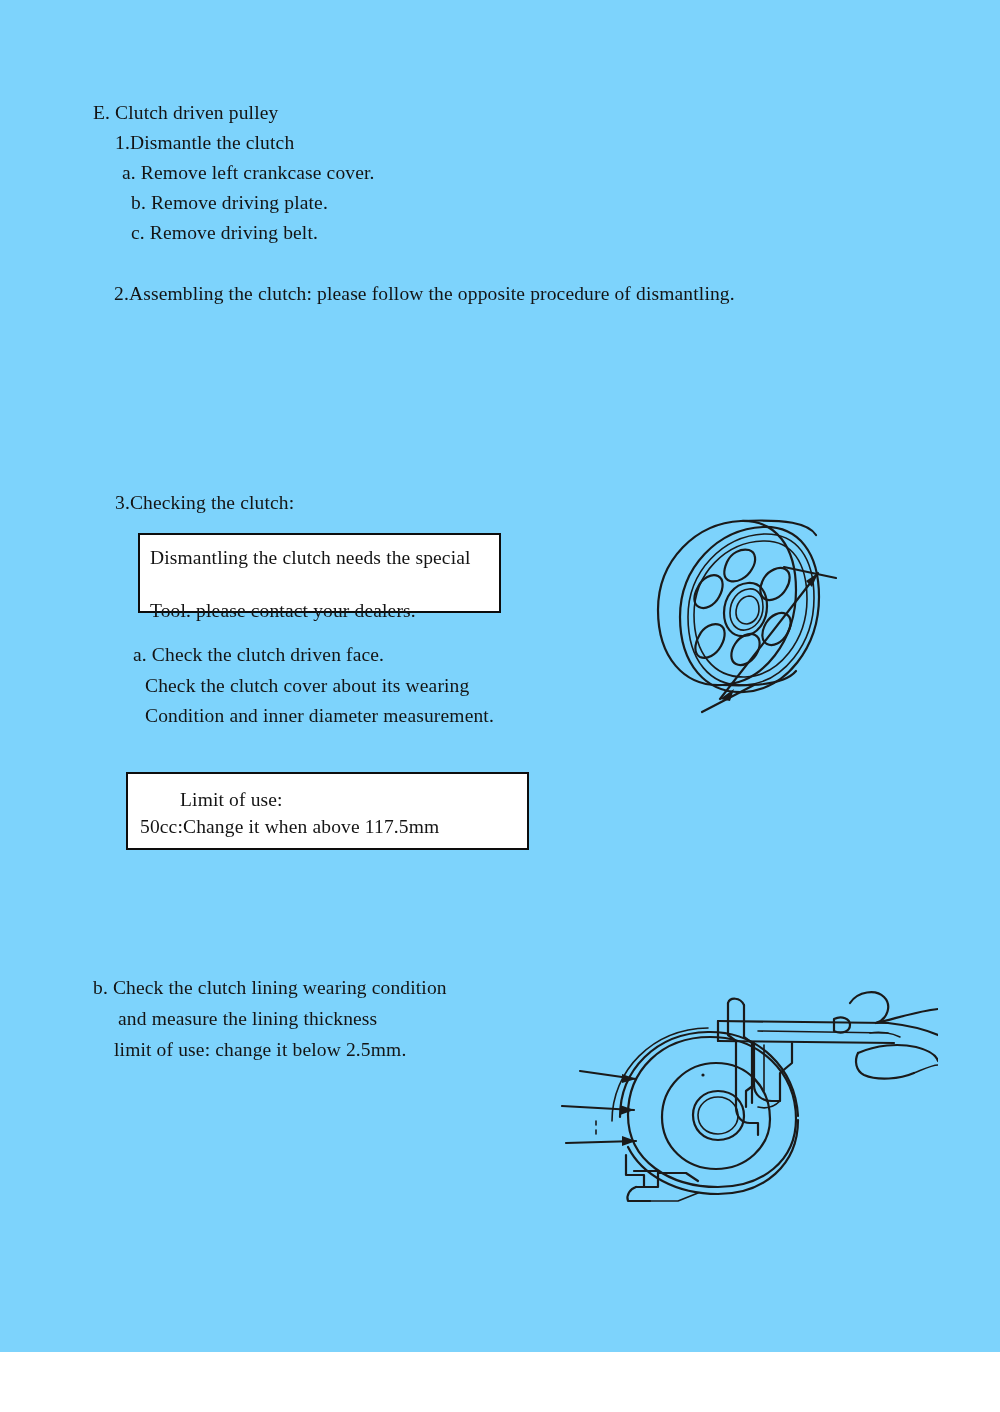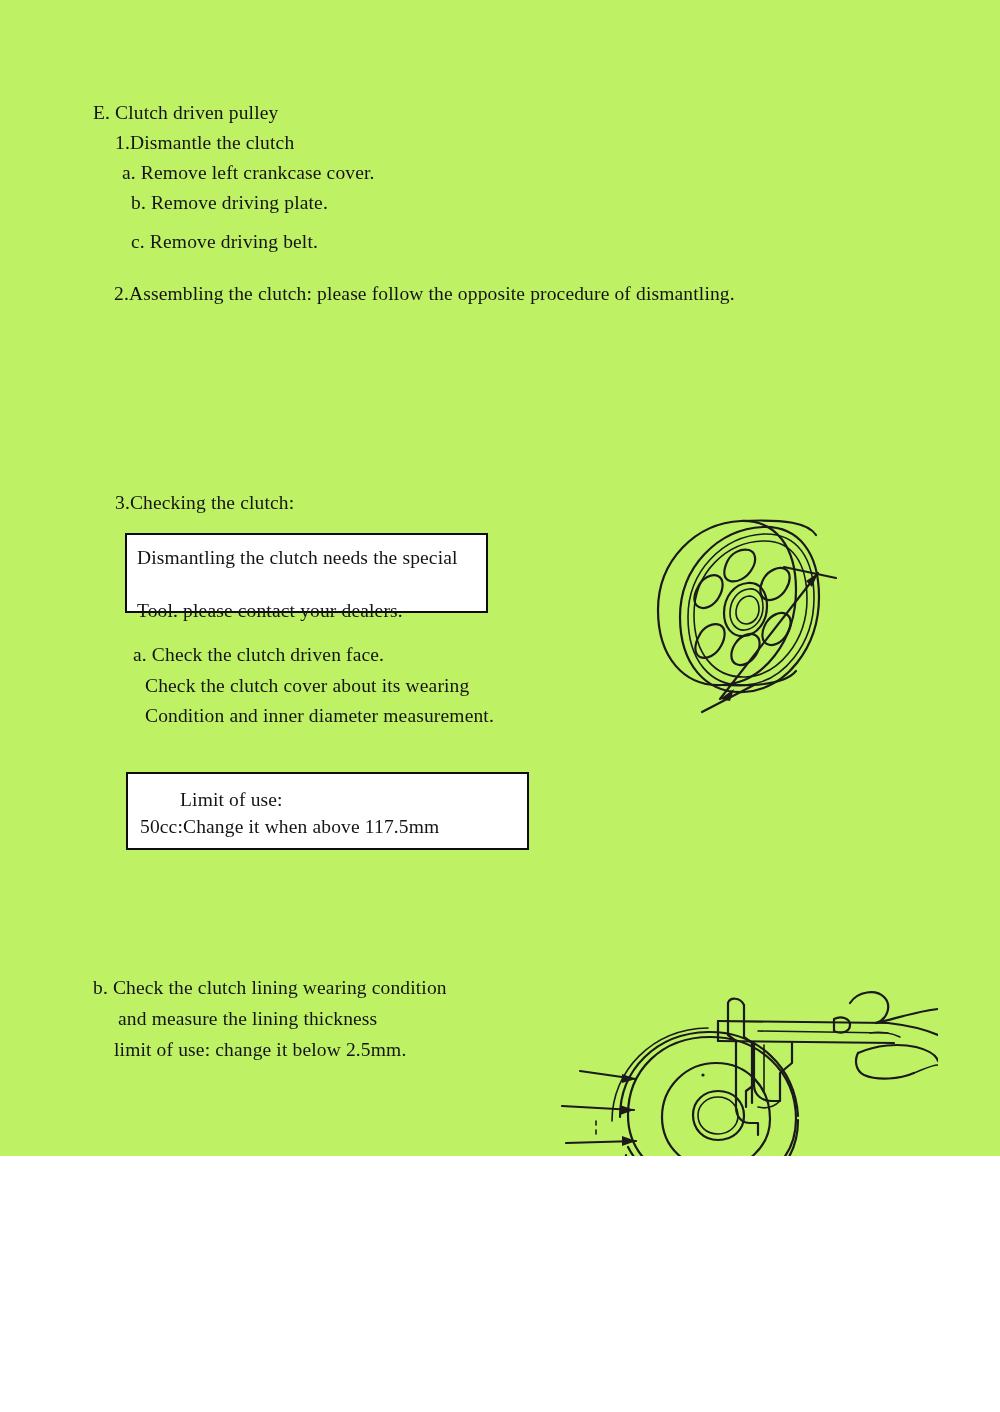--- a/index.html
+++ b/index.html
@@ -8,40 +8,40 @@
     padding: 0;
     background: #ffffff;
   }
   body {
     font-family: "Liberation Serif", "DejaVu Serif", serif;
     color: #000000;
   }
   #page {
     position: relative;
     width: 1000px;
-    height: 1156px;
-    background: #bef264;
+    height: 1352px;
+    background: #7dd3fc;
     overflow: hidden;
     text-align: right;
   }
   .txt {
     position: absolute;
     white-space: pre;
     font-family: "Liberation Serif", "DejaVu Serif", serif;
     font-size: 19.5px;
     line-height: 1;
     color: #141414;
     letter-spacing: 0.15px;
   }
   
   .t-heading   { left: 93px;  top: 103px; }
   .t-step1     { left: 115px; top: 133px; }
   .t-sub-a     { left: 122px; top: 163px; }
   .t-sub-b     { left: 131px; top: 193px; }
-  .t-sub-c     { left: 131px; top: 232px; }
+  .t-sub-c     { left: 131px; top: 223px; }
   .t-sub-d     { left: 131px; top: 253px; }
   .t-step2     { left: 114px; top: 284px; }
 
   .t-step3     { left: 115px; top: 493px; }
 
   .t-face-a    { left: 133px; top: 645px; }
   .t-face-l2   { left: 145px; top: 676px; }
   .t-face-l3   { left: 145px; top: 706px; }
 
   .t-lining-b  { left: 93px;  top: 978px; }
@@ -54,21 +54,21 @@
     border: 2.5px solid #0d0d0d;
     background: #ffffff;
     box-sizing: border-box;
   }
   .box .txt { position: absolute; }
 
   #box-torque  { left: 148px; top: 352px; width: 211px; height: 62px; }
   #box-torque .line1 { left: 12px; top: 10px; }
   #box-torque .line2 { left: 27px; top: 34px; }
 
-  #box-tool    { left: 125px; top: 533px; width: 363px; height: 80px; }
+  #box-tool    { left: 138px; top: 533px; width: 363px; height: 80px; }
   #box-tool .line1 { left: 10px; top: 13px; }
   #box-tool .line2 { left: 10px; top: 45px; margin-top: 21px; }
 
   #box-limit   { left: 126px; top: 772px; width: 403px; height: 78px; }
   #box-limit .line1 { left: 12px; top: 16px; margin-left: 40px; }
   #box-limit .line2 { left: 12px; top: 43px; }
 
   
   .figure {
     position: absolute;

